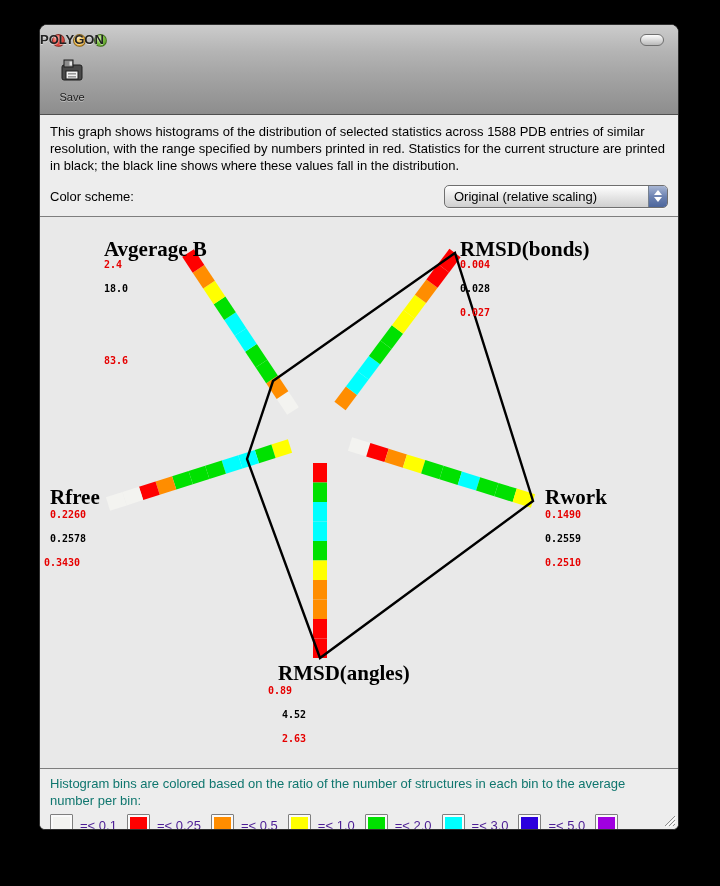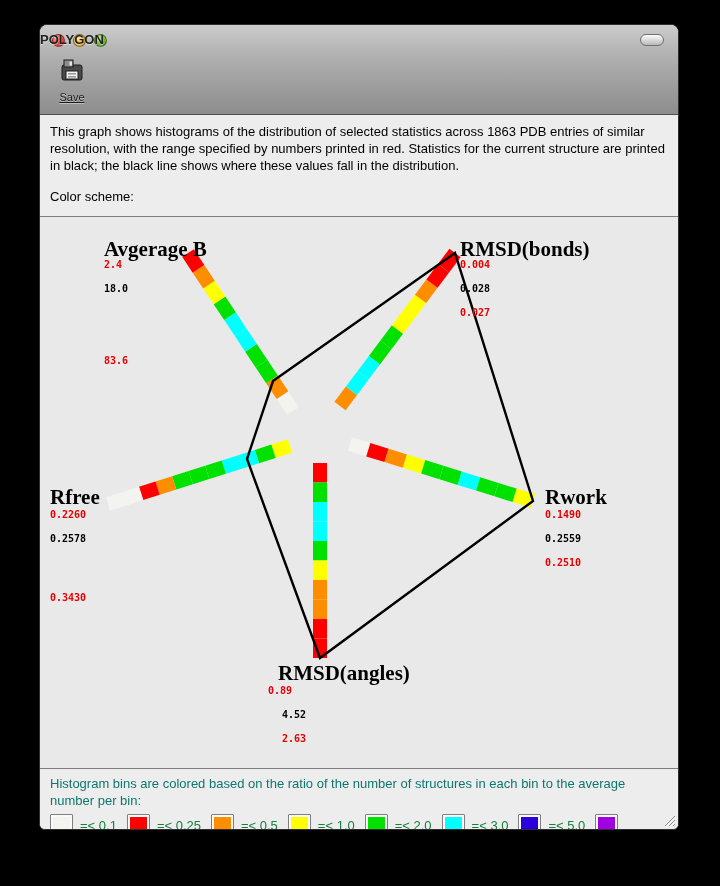--- a/index.html
+++ b/index.html
@@ -39,21 +39,21 @@
     background:linear-gradient(#fdfdfd,#b9b9b9);
     border:1px solid #6f6f6f;box-sizing:border-box;
   }
   .toolbar{position:absolute;left:0;top:28px;right:0;bottom:0;}
   .tool-button{
     position:absolute;left:10px;top:2px;width:44px;height:54px;
     display:flex;flex-direction:column;align-items:center;justify-content:flex-start;
     border-radius:4px;
   }
   .tool-button .glyph{width:26px;height:26px;margin-top:2px;}
-  .tool-button .tlabel{font-size:11px;color:#1d1d1d;margin-top:8px;text-shadow:0 1px 0 rgba(255,255,255,0.4);text-decoration:underline;}
+  .tool-button .tlabel{font-size:11px;color:#1d1d1d;margin-top:8px;text-shadow:0 1px 0 rgba(255,255,255,0.4);}
   .content{position:absolute;left:0;top:90px;right:0;bottom:0;background:#ededed;}
   .desc{
     padding:8px 10px 4px 10px;
     font-size:13px;line-height:17px;color:#000;
   }
   .scheme-row{
     display:flex;align-items:center;gap:10px;
     padding:6px 10px 8px 10px;height:24px;justify-content:space-between;
   }
   .scheme-label{font-size:13px;color:#000;}
@@ -91,21 +91,21 @@
   .val-current{color:#000;}
   .bottom-panel{
     padding:6px 10px 0 10px;position:relative;height:74px;box-sizing:border-box;
   }
   .legend-text{font-size:13px;line-height:17px;color:#0f766e;max-width:600px;}
   .legend-bins{display:flex;align-items:center;gap:7px;margin-top:5px;}
   .swatch{
     width:17px;height:17px;padding:2px;border:1px solid #7f7f7f;background:#fafafa;border-radius:1px;
   }
   .swatch .fill{width:100%;height:100%;}
-  .bin-label{font-size:13px;color:#15803d;margin-right:3px;white-space:nowrap;}
+  .bin-label{font-size:13px;color:#4c1d95;margin-right:3px;white-space:nowrap;}
   .resize-grip{position:absolute;right:2px;bottom:2px;width:13px;height:13px;}
 </style>
 </head>
 <body>
 
 <div class="window">
 
   <div class="chrome">
     <div class="titlebar">
       <div class="lights">
@@ -125,24 +125,31 @@
           <rect x="9" y="19" width="8" height="1.6" fill="#9a9a9a"></rect>
           <rect x="5" y="3" width="9" height="7" fill="#8d8d8d" stroke="#1e1e1e"></rect>
           <rect x="10.5" y="4.5" width="2.5" height="4" fill="#e8e8e8"></rect>
         </svg>
         <span class="tlabel">Save</span>
       </div>
     </div>
   </div>
 
   <div class="content">
-    <div class="desc">This graph shows histograms of the distribution of selected statistics across 1863 PDB entries of similar resolution, with the range specified by numbers printed in red.  Statistics for the current structure are printed in black; the black line shows where these values fall in the distribution.</div>
+    <div class="desc">This graph shows histograms of the distribution of selected statistics across 1588 PDB entries of similar resolution, with the range specified by numbers printed in red.  Statistics for the current structure are printed in black; the black line shows where these values fall in the distribution.</div>
 
     <div class="scheme-row">
       <span class="scheme-label">Color scheme:</span>
+      <div class="popup">
+        <span class="popup-value">Original (relative scaling)</span>
+        <div class="popup-cap">
+          <div class="arrow-up"></div>
+          <div class="arrow-down"></div>
+        </div>
+      </div>
     </div>
 
     <div class="plot-area">
       <svg width="638" height="551" viewBox="0 0 638 551">
           <line x1="253" y1="194" x2="242.5" y2="178.2" stroke="#f3f3f0" stroke-width="14"></line>
           <line x1="242.5" y1="178.2" x2="232" y2="162.4" stroke="#ff8d00" stroke-width="14"></line>
           <line x1="232" y1="162.4" x2="221.5" y2="146.6" stroke="#00e100" stroke-width="14"></line>
           <line x1="221.5" y1="146.6" x2="211" y2="130.8" stroke="#00e100" stroke-width="14"></line>
           <line x1="211" y1="130.8" x2="200.5" y2="115" stroke="#00ffff" stroke-width="14"></line>
           <line x1="200.5" y1="115" x2="190" y2="99.2" stroke="#00ffff" stroke-width="14"></line>
@@ -206,21 +213,21 @@
         <div class="axis-val val-extreme" style="left: 505px; top: 292px;">0.1490</div>
         <div class="axis-val val-current" style="left: 505px; top: 316px;">0.2559</div>
         <div class="axis-val val-extreme" style="left: 505px; top: 340px;">0.2510</div>
         <div class="axis-title" style="left: 238px; top: 444px;">RMSD(angles)</div>
         <div class="axis-val val-extreme" style="left: 228px; top: 468px;">0.89</div>
         <div class="axis-val val-current" style="left: 242px; top: 492px;">4.52</div>
         <div class="axis-val val-extreme" style="left: 242px; top: 516px;">2.63</div>
         <div class="axis-title" style="left: 10px; top: 268px; text-align: center;">Rfree</div>
         <div class="axis-val val-extreme" style="left: 10px; top: 292px;">0.2260</div>
         <div class="axis-val val-current" style="left: 10px; top: 316px;">0.2578</div>
-        <div class="axis-val val-extreme" style="left: 10px; top: 340px; margin-top: 35px;">0.3430</div>
+        <div class="axis-val val-extreme" style="left: 4px; top: 340px;">0.3430</div>
       </div>
 
     <div class="bottom-panel">
       <div class="legend-text">Histogram bins are colored based on the ratio of the number of structures in each bin to the average number per bin:</div>
       <div class="legend-bins">
           <div class="swatch">
             <div class="fill" style="background: rgb(243, 243, 240);"></div>
           </div>
           <span class="bin-label">=&lt; 0.1</span>
           <div class="swatch">

